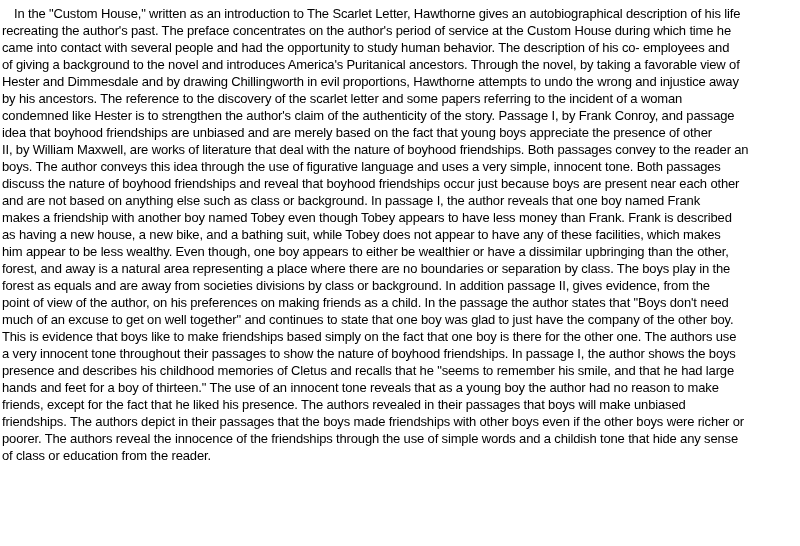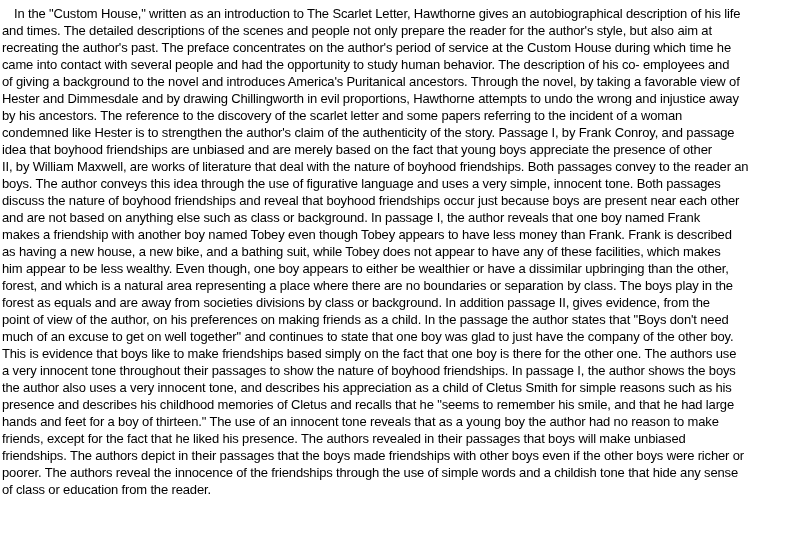--- a/index.html
+++ b/index.html
@@ -28,41 +28,39 @@
   }
   .line.first-line {
     text-indent: 12px;
   }
 </style>
 </head>
 <body>
 
 <div class="doc">
     <div class="line first-line">In the "Custom House," written as an introduction to The Scarlet Letter, Hawthorne gives an autobiographical description of his life</div>
-    <div class="line">and times. The detailed descriptions of the scenes and people not only prepare the reader for the author's style, but also aim at</div>
     <div class="line">recreating the author's past. The preface concentrates on the author's period of service at the Custom House during which time he</div>
     <div class="line">came into contact with several people and had the opportunity to study human behavior. The description of his co- employees and</div>
     <div class="line">of giving a background to the novel and introduces America's Puritanical ancestors. Through the novel, by taking a favorable view of</div>
     <div class="line">Hester and Dimmesdale and by drawing Chillingworth in evil proportions, Hawthorne attempts to undo the wrong and injustice away</div>
     <div class="line">by his ancestors. The reference to the discovery of the scarlet letter and some papers referring to the incident of a woman</div>
     <div class="line">condemned like Hester is to strengthen the author's claim of the authenticity of the story. Passage I, by Frank Conroy, and passage</div>
     <div class="line">idea that boyhood friendships are unbiased and are merely based on the fact that young boys appreciate the presence of other</div>
     <div class="line">II, by William Maxwell, are works of literature that deal with the nature of boyhood friendships. Both passages convey to the reader an</div>
     <div class="line">boys. The author conveys this idea through the use of figurative language and uses a very simple, innocent tone. Both passages</div>
     <div class="line">discuss the nature of boyhood friendships and reveal that boyhood friendships occur just because boys are present near each other</div>
     <div class="line">and are not based on anything else such as class or background. In passage I, the author reveals that one boy named Frank</div>
     <div class="line">makes a friendship with another boy named Tobey even though Tobey appears to have less money than Frank. Frank is described</div>
     <div class="line">as having a new house, a new bike, and a bathing suit, while Tobey does not appear to have any of these facilities, which makes</div>
     <div class="line">him appear to be less wealthy. Even though, one boy appears to either be wealthier or have a dissimilar upbringing than the other,</div>
-    <div class="line">forest, and which is a natural area representing a place where there are no boundaries or separation by class. The boys play in the</div>
+    <div class="line">forest, and away is a natural area representing a place where there are no boundaries or separation by class. The boys play in the</div>
     <div class="line">forest as equals and are away from societies divisions by class or background. In addition passage II, gives evidence, from the</div>
     <div class="line">point of view of the author, on his preferences on making friends as a child. In the passage the author states that "Boys don't need</div>
     <div class="line">much of an excuse to get on well together" and continues to state that one boy was glad to just have the company of the other boy.</div>
     <div class="line">This is evidence that boys like to make friendships based simply on the fact that one boy is there for the other one. The authors use</div>
     <div class="line">a very innocent tone throughout their passages to show the nature of boyhood friendships. In passage I, the author shows the boys</div>
-    <div class="line">the author also uses a very innocent tone, and describes his appreciation as a child of Cletus Smith for simple reasons such as his</div>
     <div class="line">presence and describes his childhood memories of Cletus and recalls that he "seems to remember his smile, and that he had large</div>
     <div class="line">hands and feet for a boy of thirteen." The use of an innocent tone reveals that as a young boy the author had no reason to make</div>
     <div class="line">friends, except for the fact that he liked his presence. The authors revealed in their passages that boys will make unbiased</div>
     <div class="line">friendships. The authors depict in their passages that the boys made friendships with other boys even if the other boys were richer or</div>
     <div class="line">poorer. The authors reveal the innocence of the friendships through the use of simple words and a childish tone that hide any sense</div>
     <div class="line">of class or education from the reader.</div>
   </div>
 
 </body></html>

